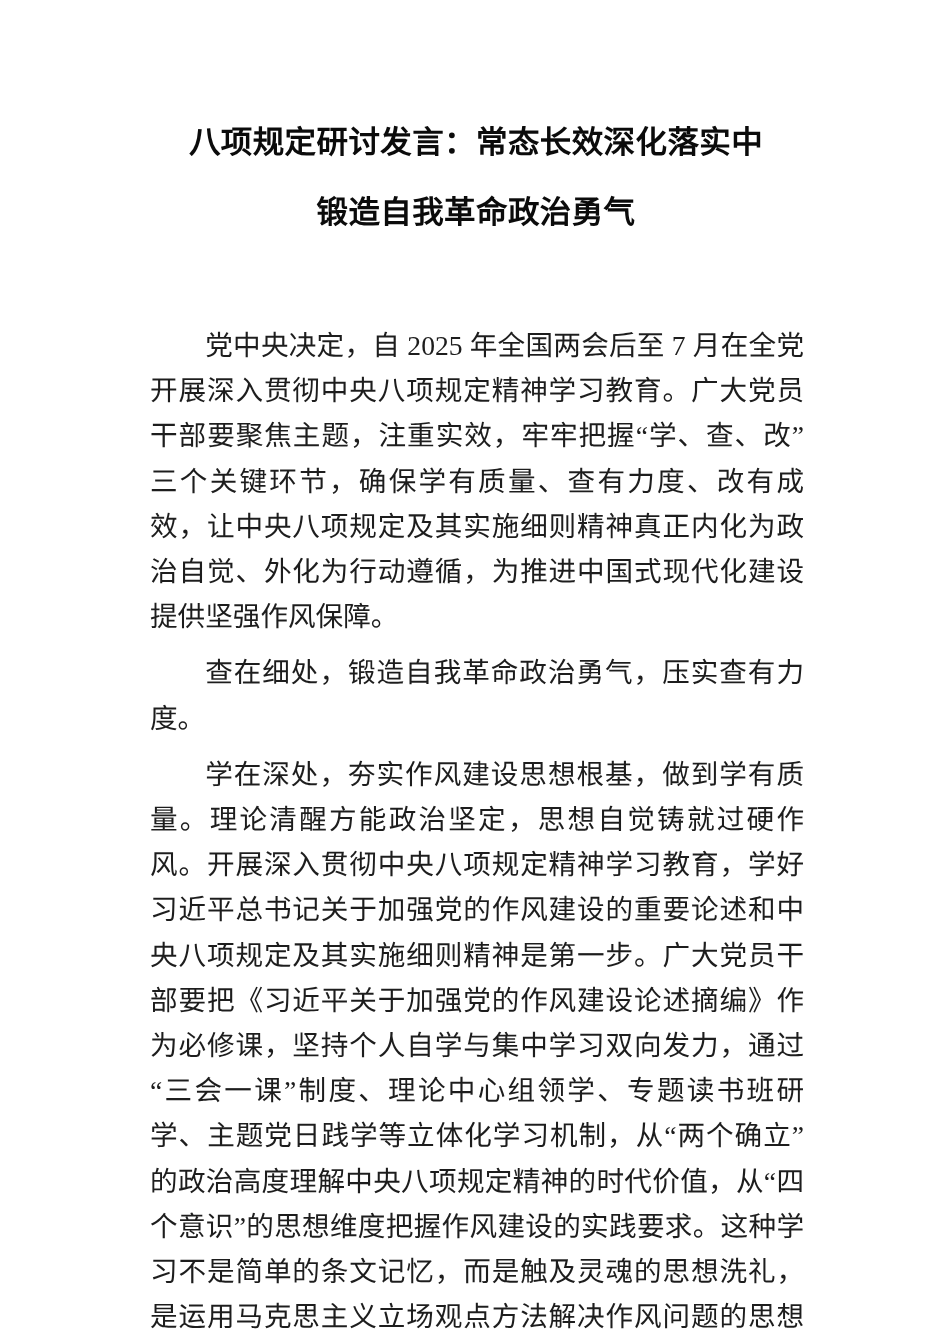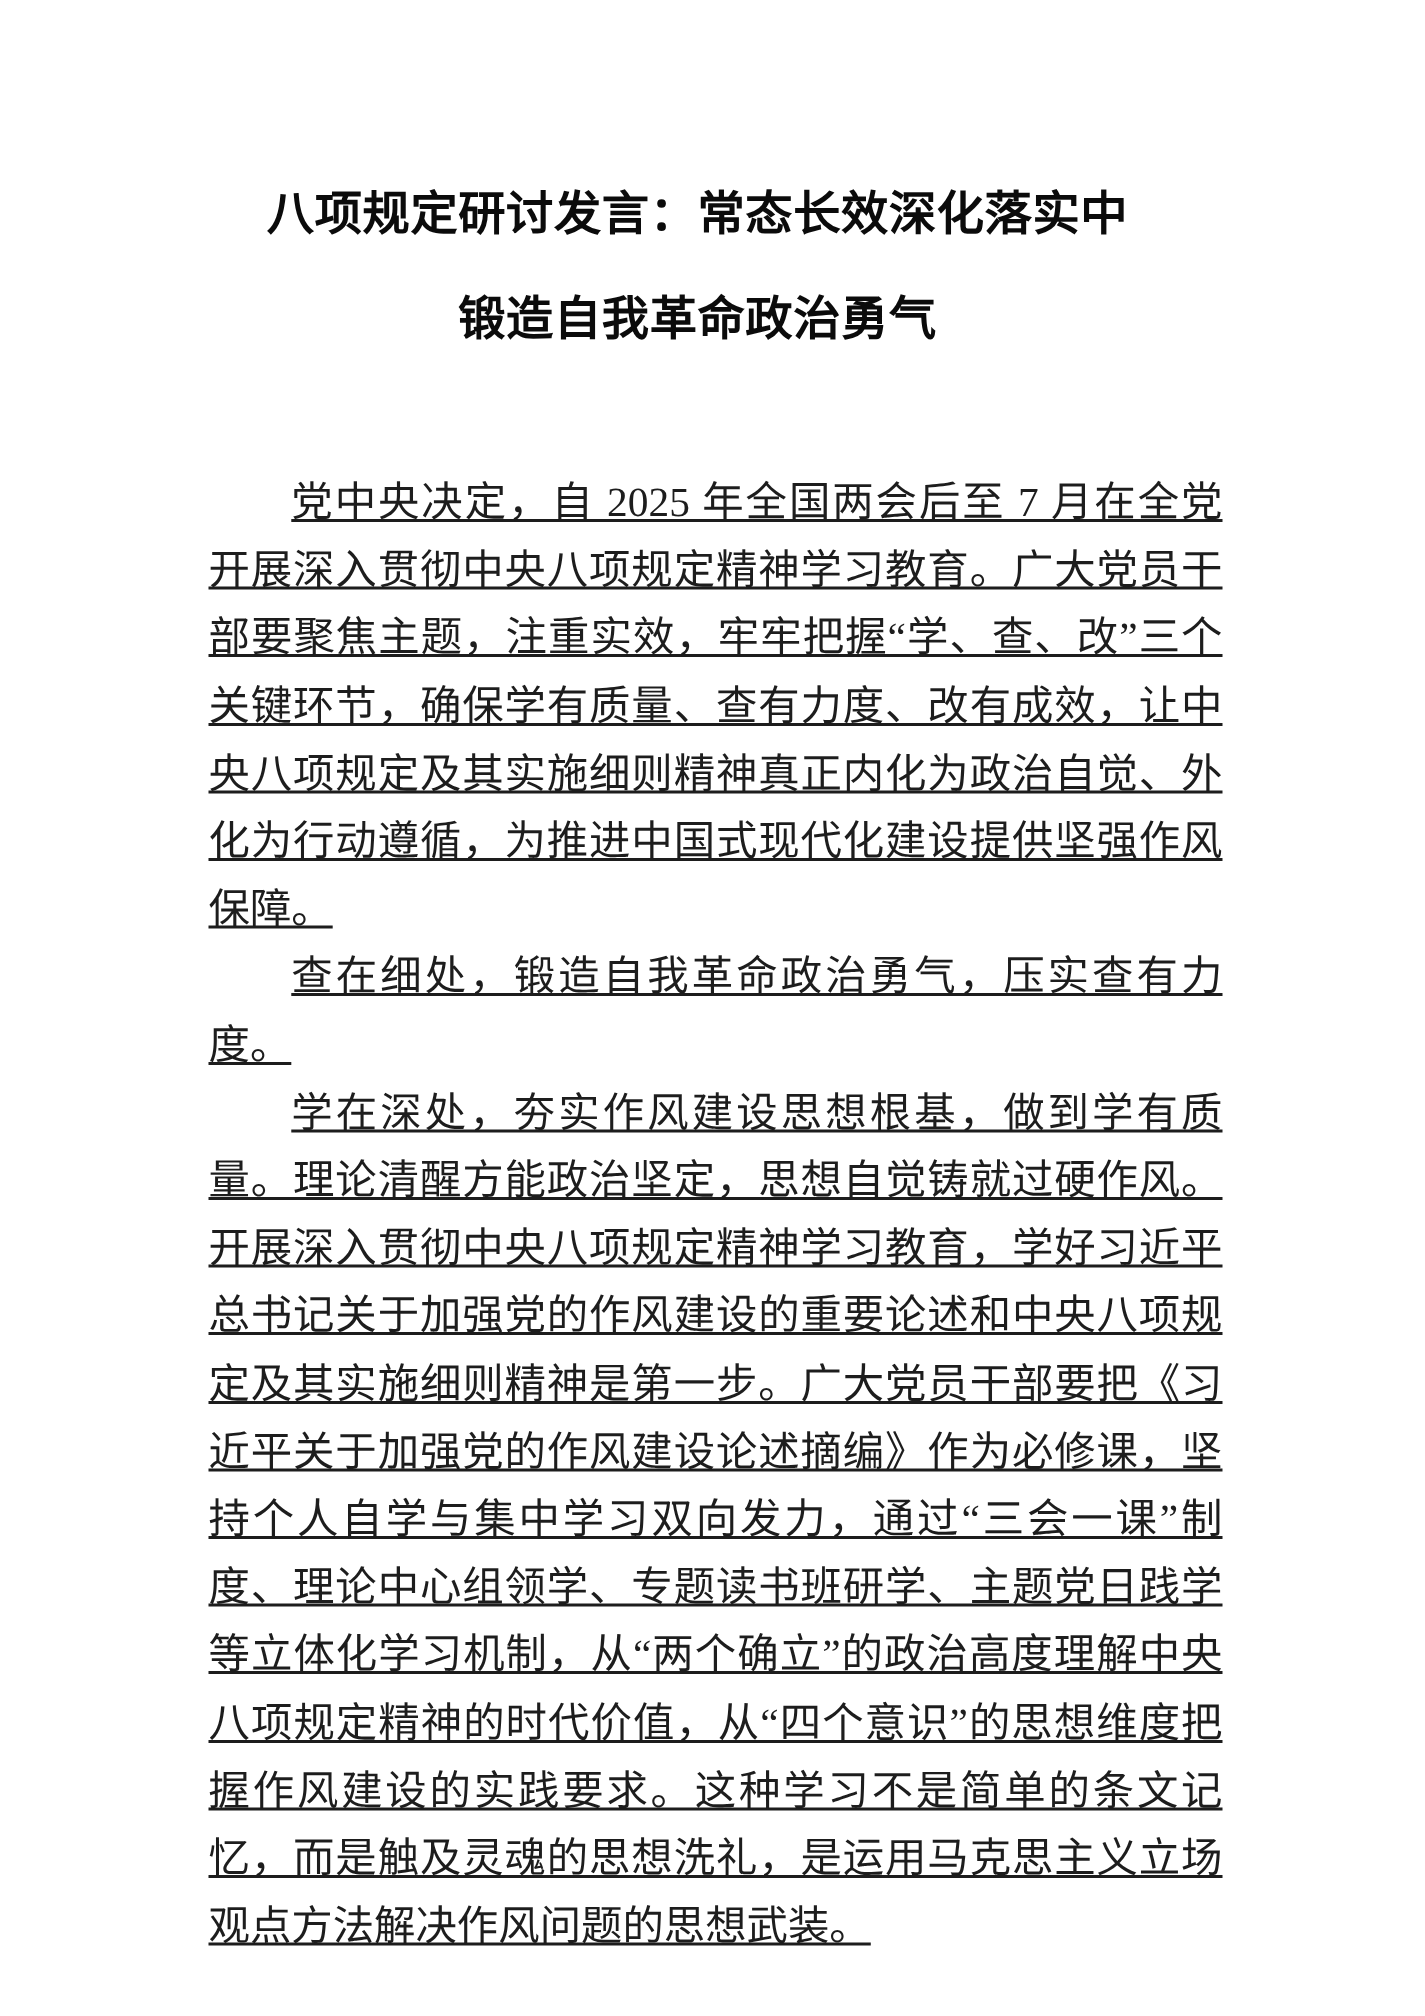--- a/index.html
+++ b/index.html
@@ -14,21 +14,21 @@
     height: 1344px;
     background: #ffffff;
     margin: 0 auto;
     overflow: hidden;
     box-sizing: border-box;
   }
 
   
   .doc-title {
     position: absolute;
-    left: 128px;
+    left: 139px;
     top: 108px;
     width: 674px;
     text-align: center;
     font-family: "Liberation Serif", "DejaVu Serif", serif;
     font-weight: bold;
     font-size: 31.5px;
     line-height: 70px;
     letter-spacing: 0.4px;
     color: #0b0b0b;
     -webkit-font-smoothing: antialiased;
@@ -45,26 +45,25 @@
     top: 312px;
     width: 676px;
     font-family: "Liberation Serif", "DejaVu Serif", serif;
     font-size: 27.6px;
     line-height: 45.2px;
     color: #1d1d1d;
     text-align: justify;
     text-justify: inter-ideograph;
   }
   .doc-body p {
-    margin: 0;
+    margin: 11px;
     padding: 0;
     text-indent: 2em;
     text-align: justify;
     text-justify: inter-ideograph;
-    text-decoration: underline;
   }
 </style>
 </head>
 <body>
 
 <div class="page" style="background: rgb(255, 255, 255);">
 
   <div class="doc-title" style="color: rgb(11, 11, 11);">
     <span class="tline">八项规定研讨发言：常态长效深化落实中</span>
     <span class="tline">锻造自我革命政治勇气</span>

